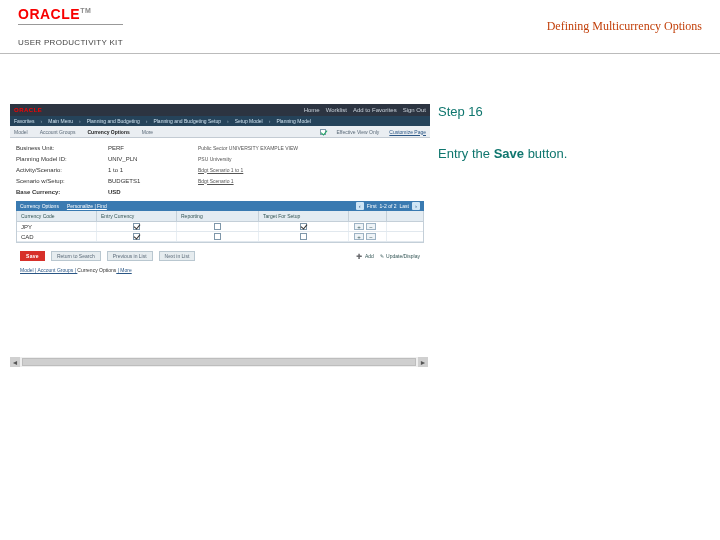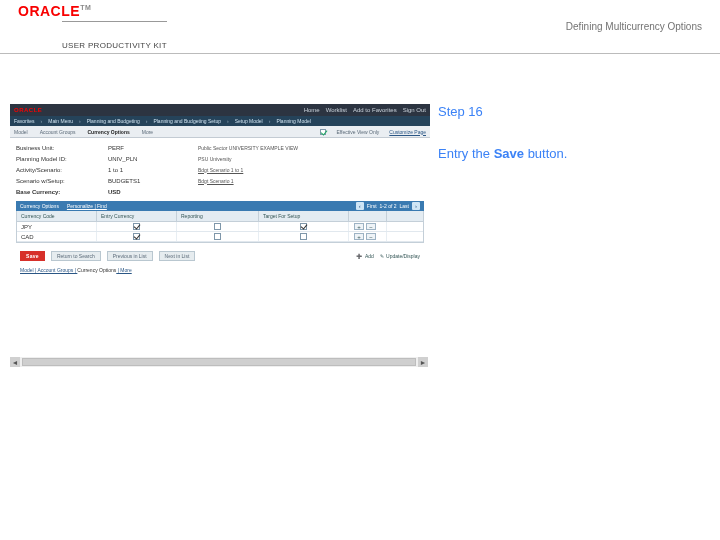--- a/index.html
+++ b/index.html
@@ -4,27 +4,27 @@
 <style>
   * { box-sizing: border-box; margin: 0; padding: 0; }
   body { font-family: Arial, Helvetica, sans-serif; background: #fff; width: 720px; height: 540px; position: relative; }
   .page { width: 720px; height: 540px; }
 
   
   .header { height: 54px; border-bottom: 1px solid #bbb; display: flex; align-items: center; padding: 0 18px; }
   .logo-wrap { display: flex; flex-direction: column; gap: 2px; }
   .oracle-logo { font-weight: bold; color: #f80000; font-size: 14px; letter-spacing: 0.5px; font-family: Verdana, sans-serif; }
   .logo-tm { font-size: 7px; color: #888; vertical-align: super; }
-  .upk { font-size: 8px; color: #444; letter-spacing: 0.3px; border-top: 1px solid #999; padding-top: 19px; margin-left: 44px; }
-  .header-title { margin-left: auto; font-size: 10px; color: #737373; }
+  .upk { font-size: 8px; color: #444; letter-spacing: 0.3px; border-top: 1px solid #999; padding-top: 13px; }
+  .header-title { margin-left: auto; font-size: 12px; color: #c2410c; font-family: Liberation Serif, serif; }
 
   
   .main { display: flex; padding-top: 50px; }
   .left-col { width: 428px; padding-left: 10px; }
-  .right-col { width: 282px; padding: 0 14px 0 10px; font-size: 13px; color: #3b82f6; }
+  .right-col { width: 282px; padding: 0 14px 0 10px; font-size: 13px; color: #0f766e; }
   .step-title { margin-bottom: 26px; }
   .step-instr { line-height: 1.4; }
   .step-instr b { font-weight: bold; }
 
   
   .app { width: 420px; font-size: 6px; color: #333; position: relative; }
   .app-titlebar { background: #2c3441; color: #dfe7ef; height: 12px; display: flex; align-items: center; padding: 0 4px; font-size: 6px; }
   .app-first { font-weight: bold; letter-spacing: .5px; }
   .app-first .ora-red { color: #f80000; }
   .app-titlebar-right { margin-left: auto; display: flex; gap: 6px; }

